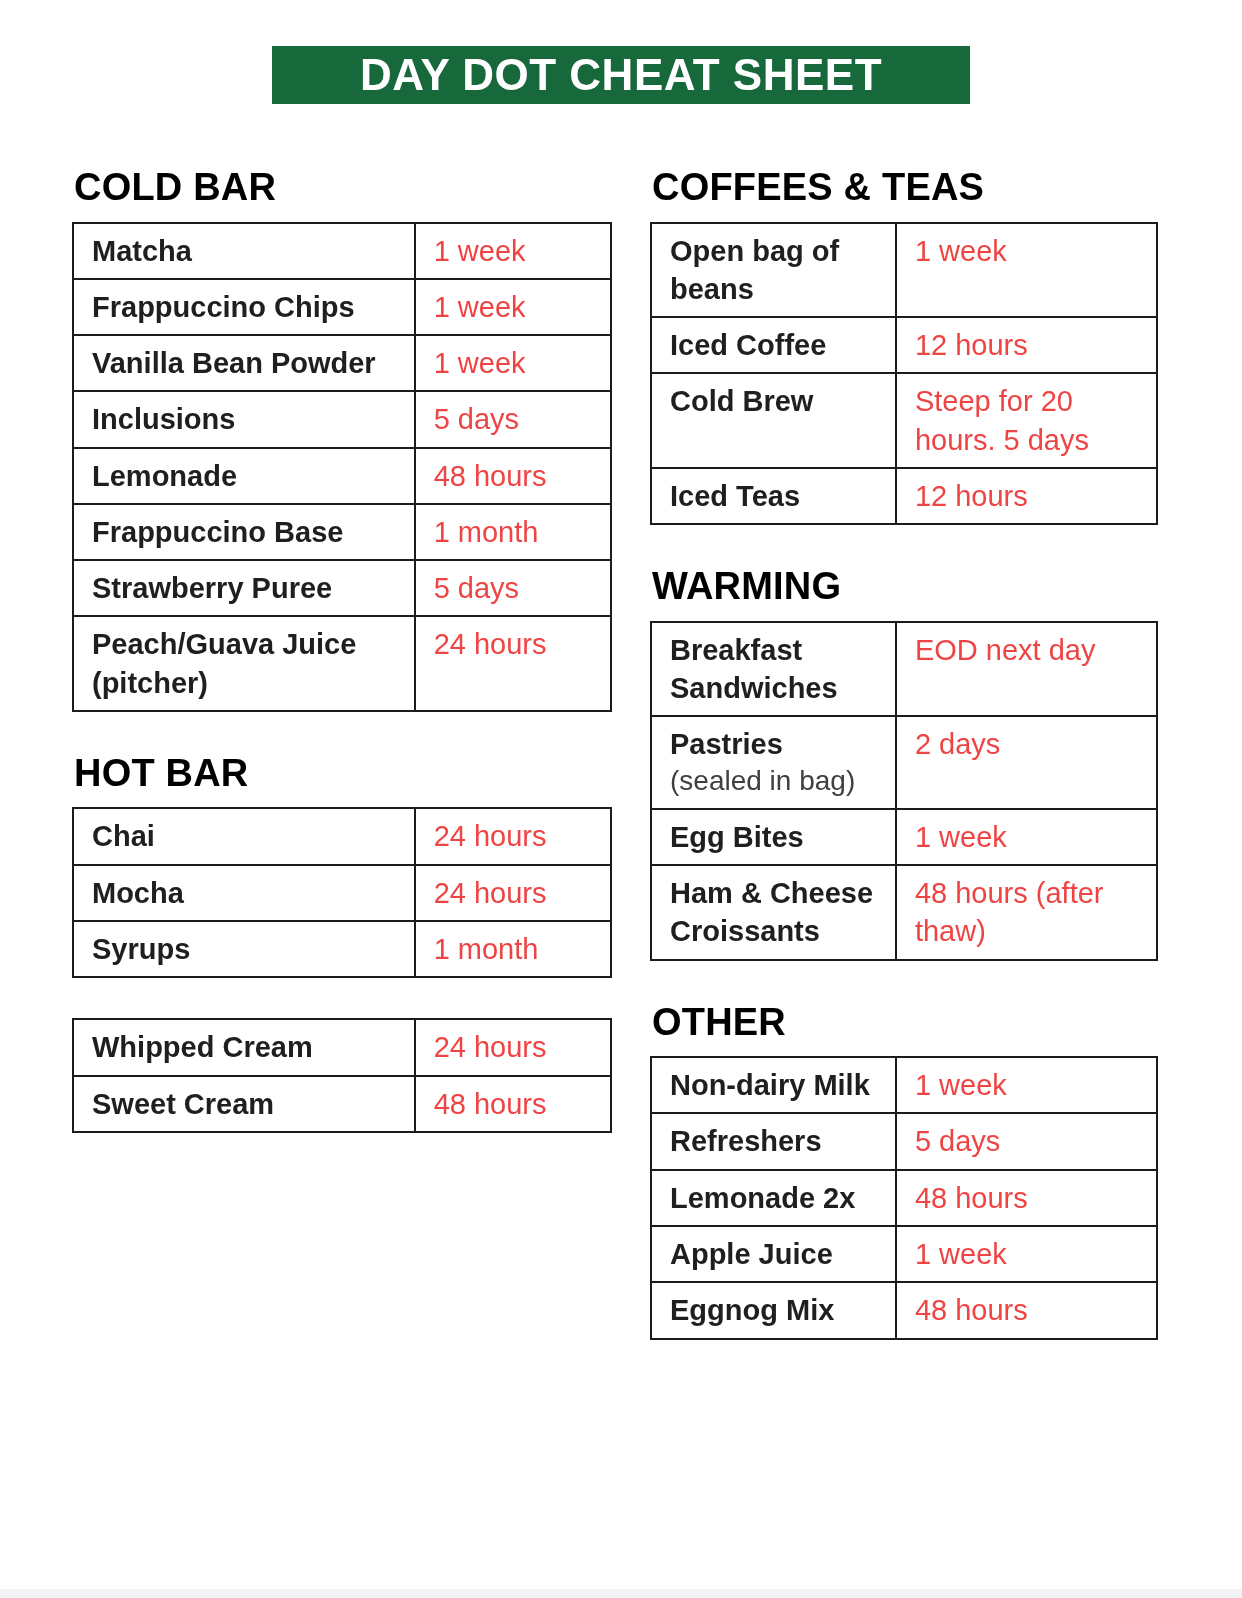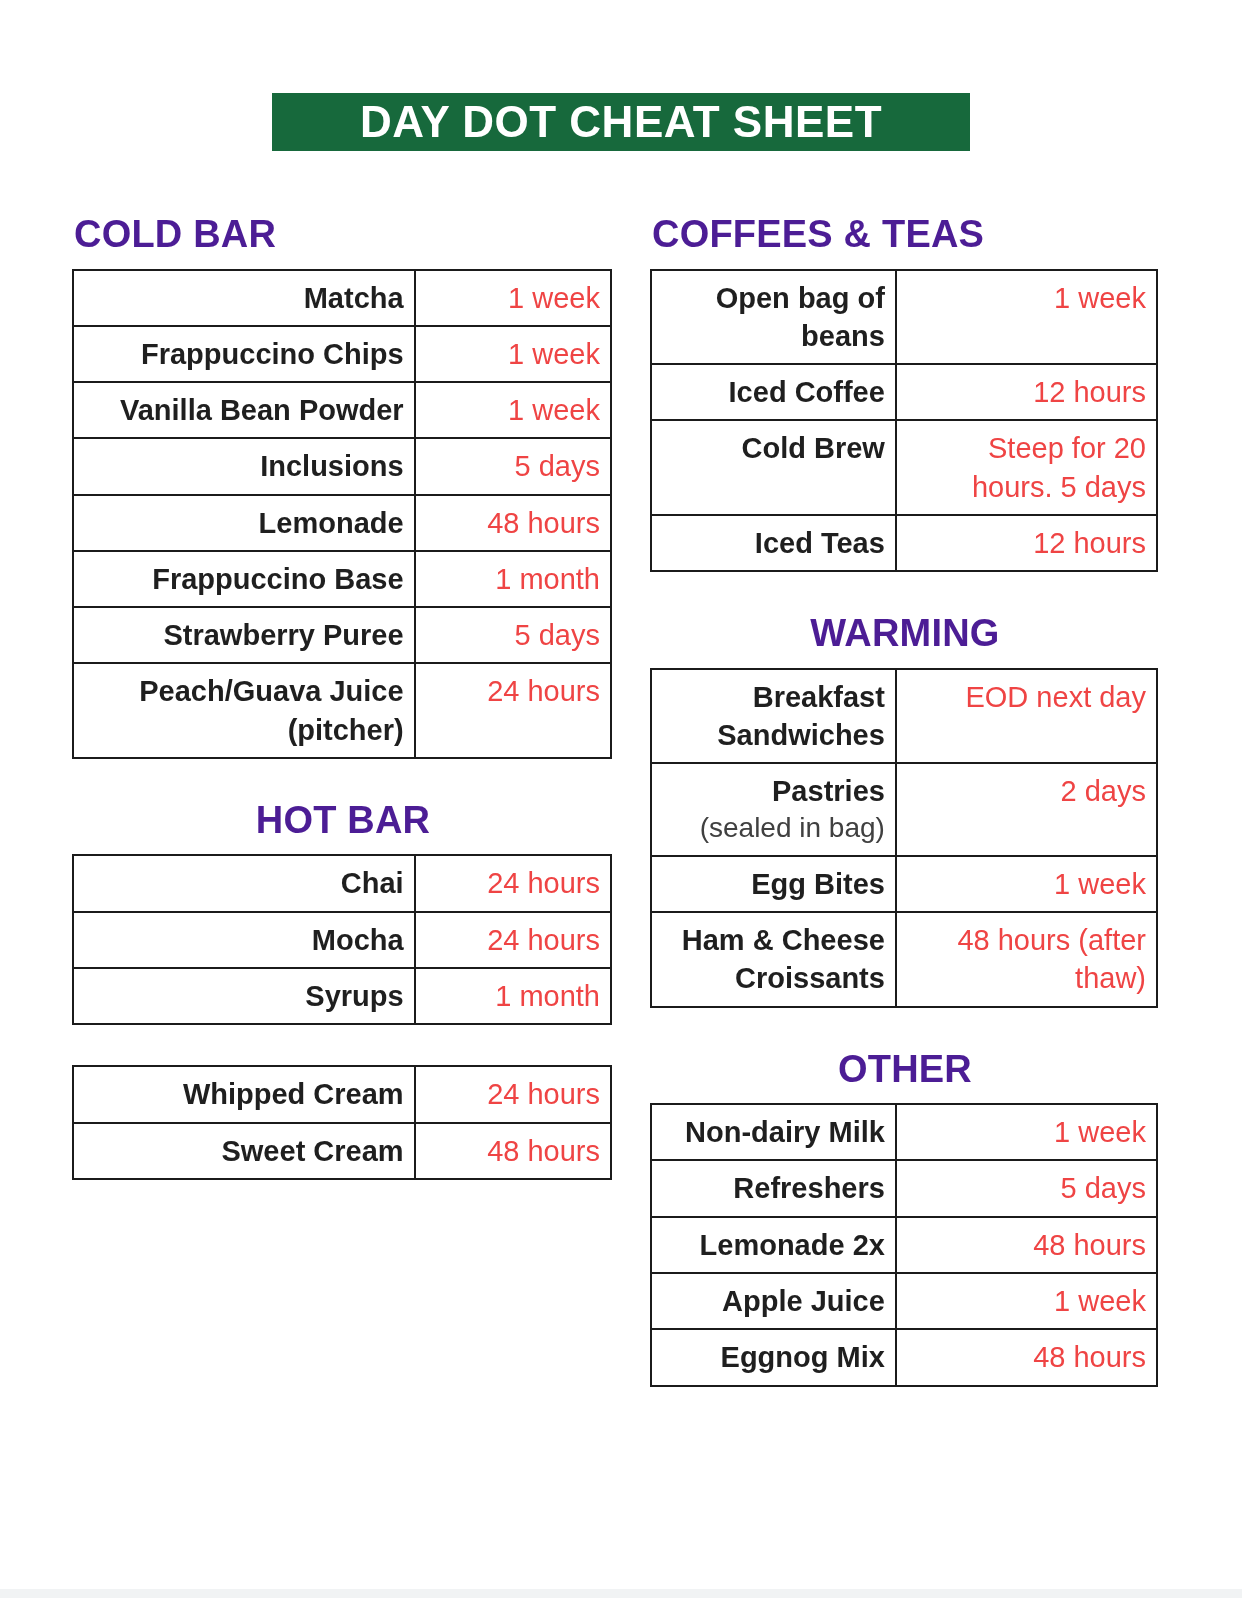--- a/index.html
+++ b/index.html
@@ -6,21 +6,21 @@
   html, body {
     width: 1242px; height: 1598px;
     background: #ffffff;
     font-family: "Liberation Sans", sans-serif;
     color: #1f1f1f;
     overflow: hidden;
     position: relative;
   }
   .banner {
     width: 698px; height: 58px;
-    margin: 93px auto 0 auto;
+    margin: 46px auto 0 auto;
     background: #17693c;
     display: flex; align-items: center; justify-content: center;
   }
   .banner h1 {
     color: #ffffff;
     font-size: 44px;
     font-weight: 700;
     letter-spacing: 0.5px;
     white-space: nowrap;
   }
@@ -29,39 +29,39 @@
     align-items: flex-start;
     padding-left: 72px;
     margin-top: 62px;
     gap: 38px;
   }
   .col-left  { width: 540px; flex: 0 0 540px; }
   .col-right { width: 508px; flex: 0 0 508px; }
   .section { margin-bottom: 40px; }
   .section:last-child { margin-bottom: 0; }
   .sec-heading {
-    color: #4c1d95;
+    color: #000000;
     font-size: 38px;
     font-weight: 700;
     line-height: 1.12;
     margin: 0 0 13px 2px;
     letter-spacing: 0.2px;
   }
-  .section + .section .sec-heading { margin-top: 20px; text-align: center; }
+  .section + .section .sec-heading { margin-top: 20px; }
   table.sheet {
     width: 100%;
     border-collapse: collapse;
     table-layout: fixed;
     background: #ffffff;
   }
   table.sheet td {
     border: 2.5px solid #1b1b1b;
-    text-align: right;
+    text-align: left;
     vertical-align: top;
-    padding: 8px 10px;
+    padding: 8px 18px;
     font-size: 29px;
     line-height: 1.32;
   }
   td.item { font-weight: 700; }
   td.val  { font-weight: 400; color: #ef4444; }
   .col-left  col.c-item { width: 63.5%; }
   .col-left  col.c-val  { width: 36.5%; }
   .col-right col.c-item { width: 48.4%; }
   .col-right col.c-val  { width: 51.6%; }
   .note { font-weight: 400; font-size: 24.5px; color: #404040; }

